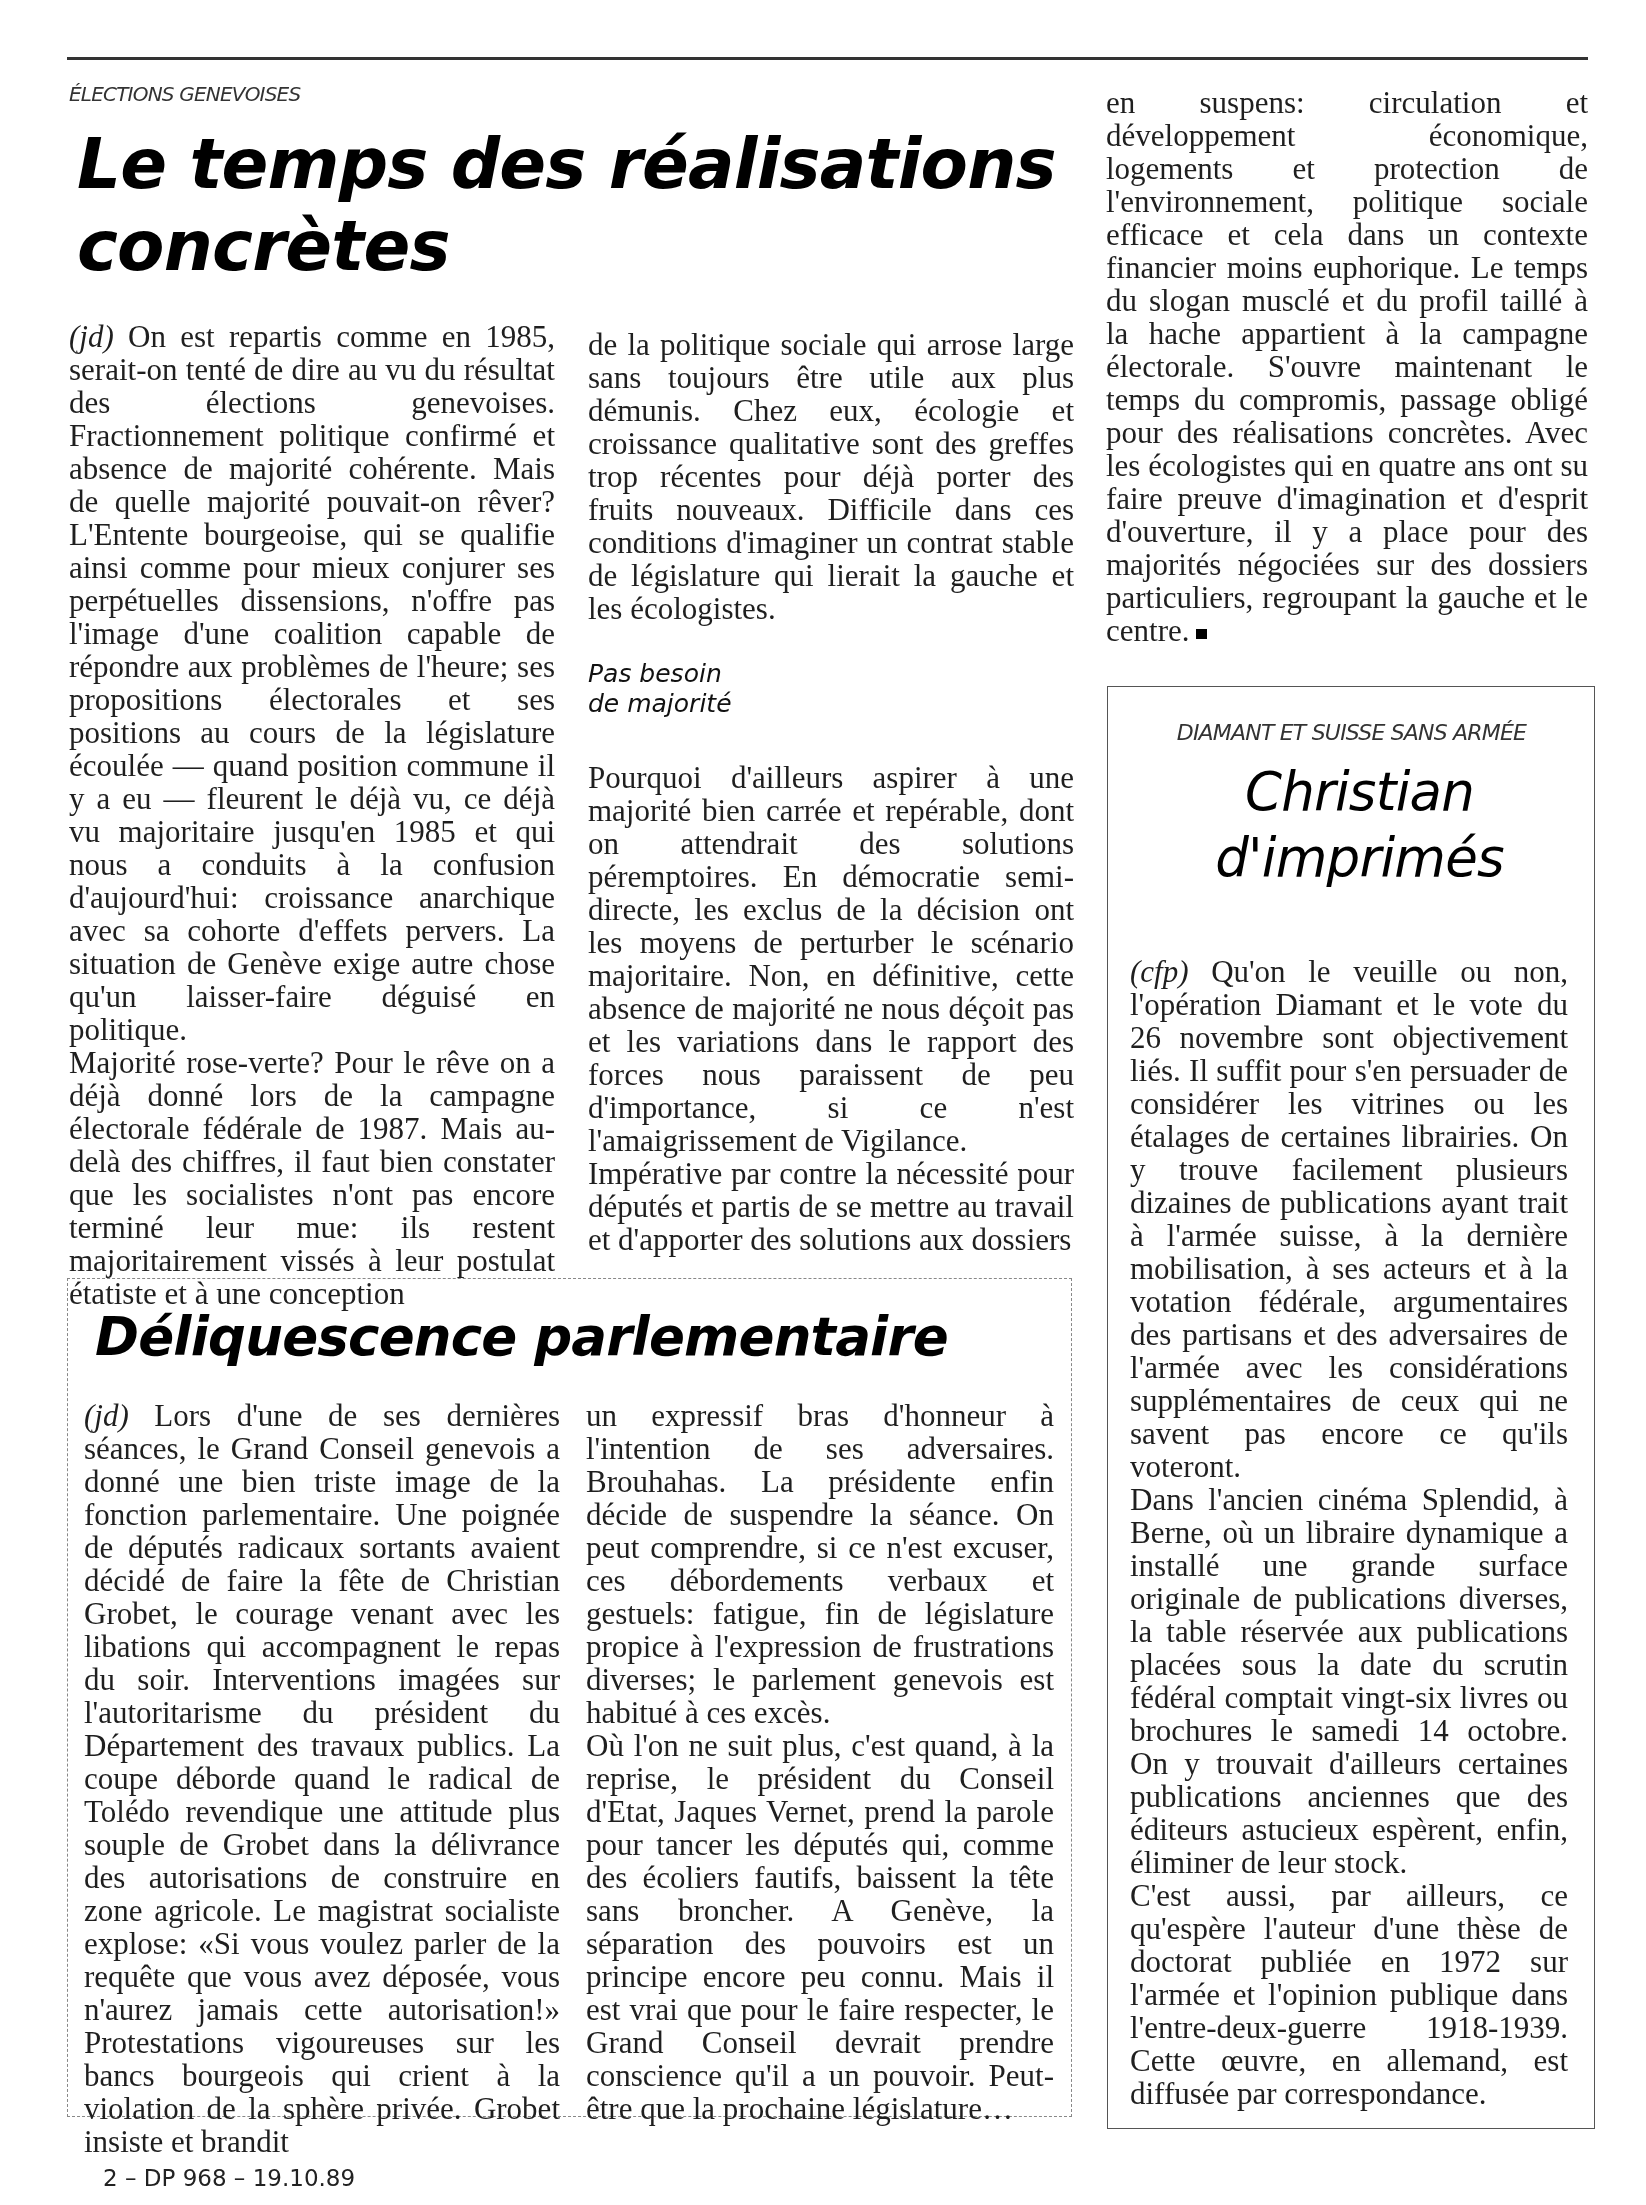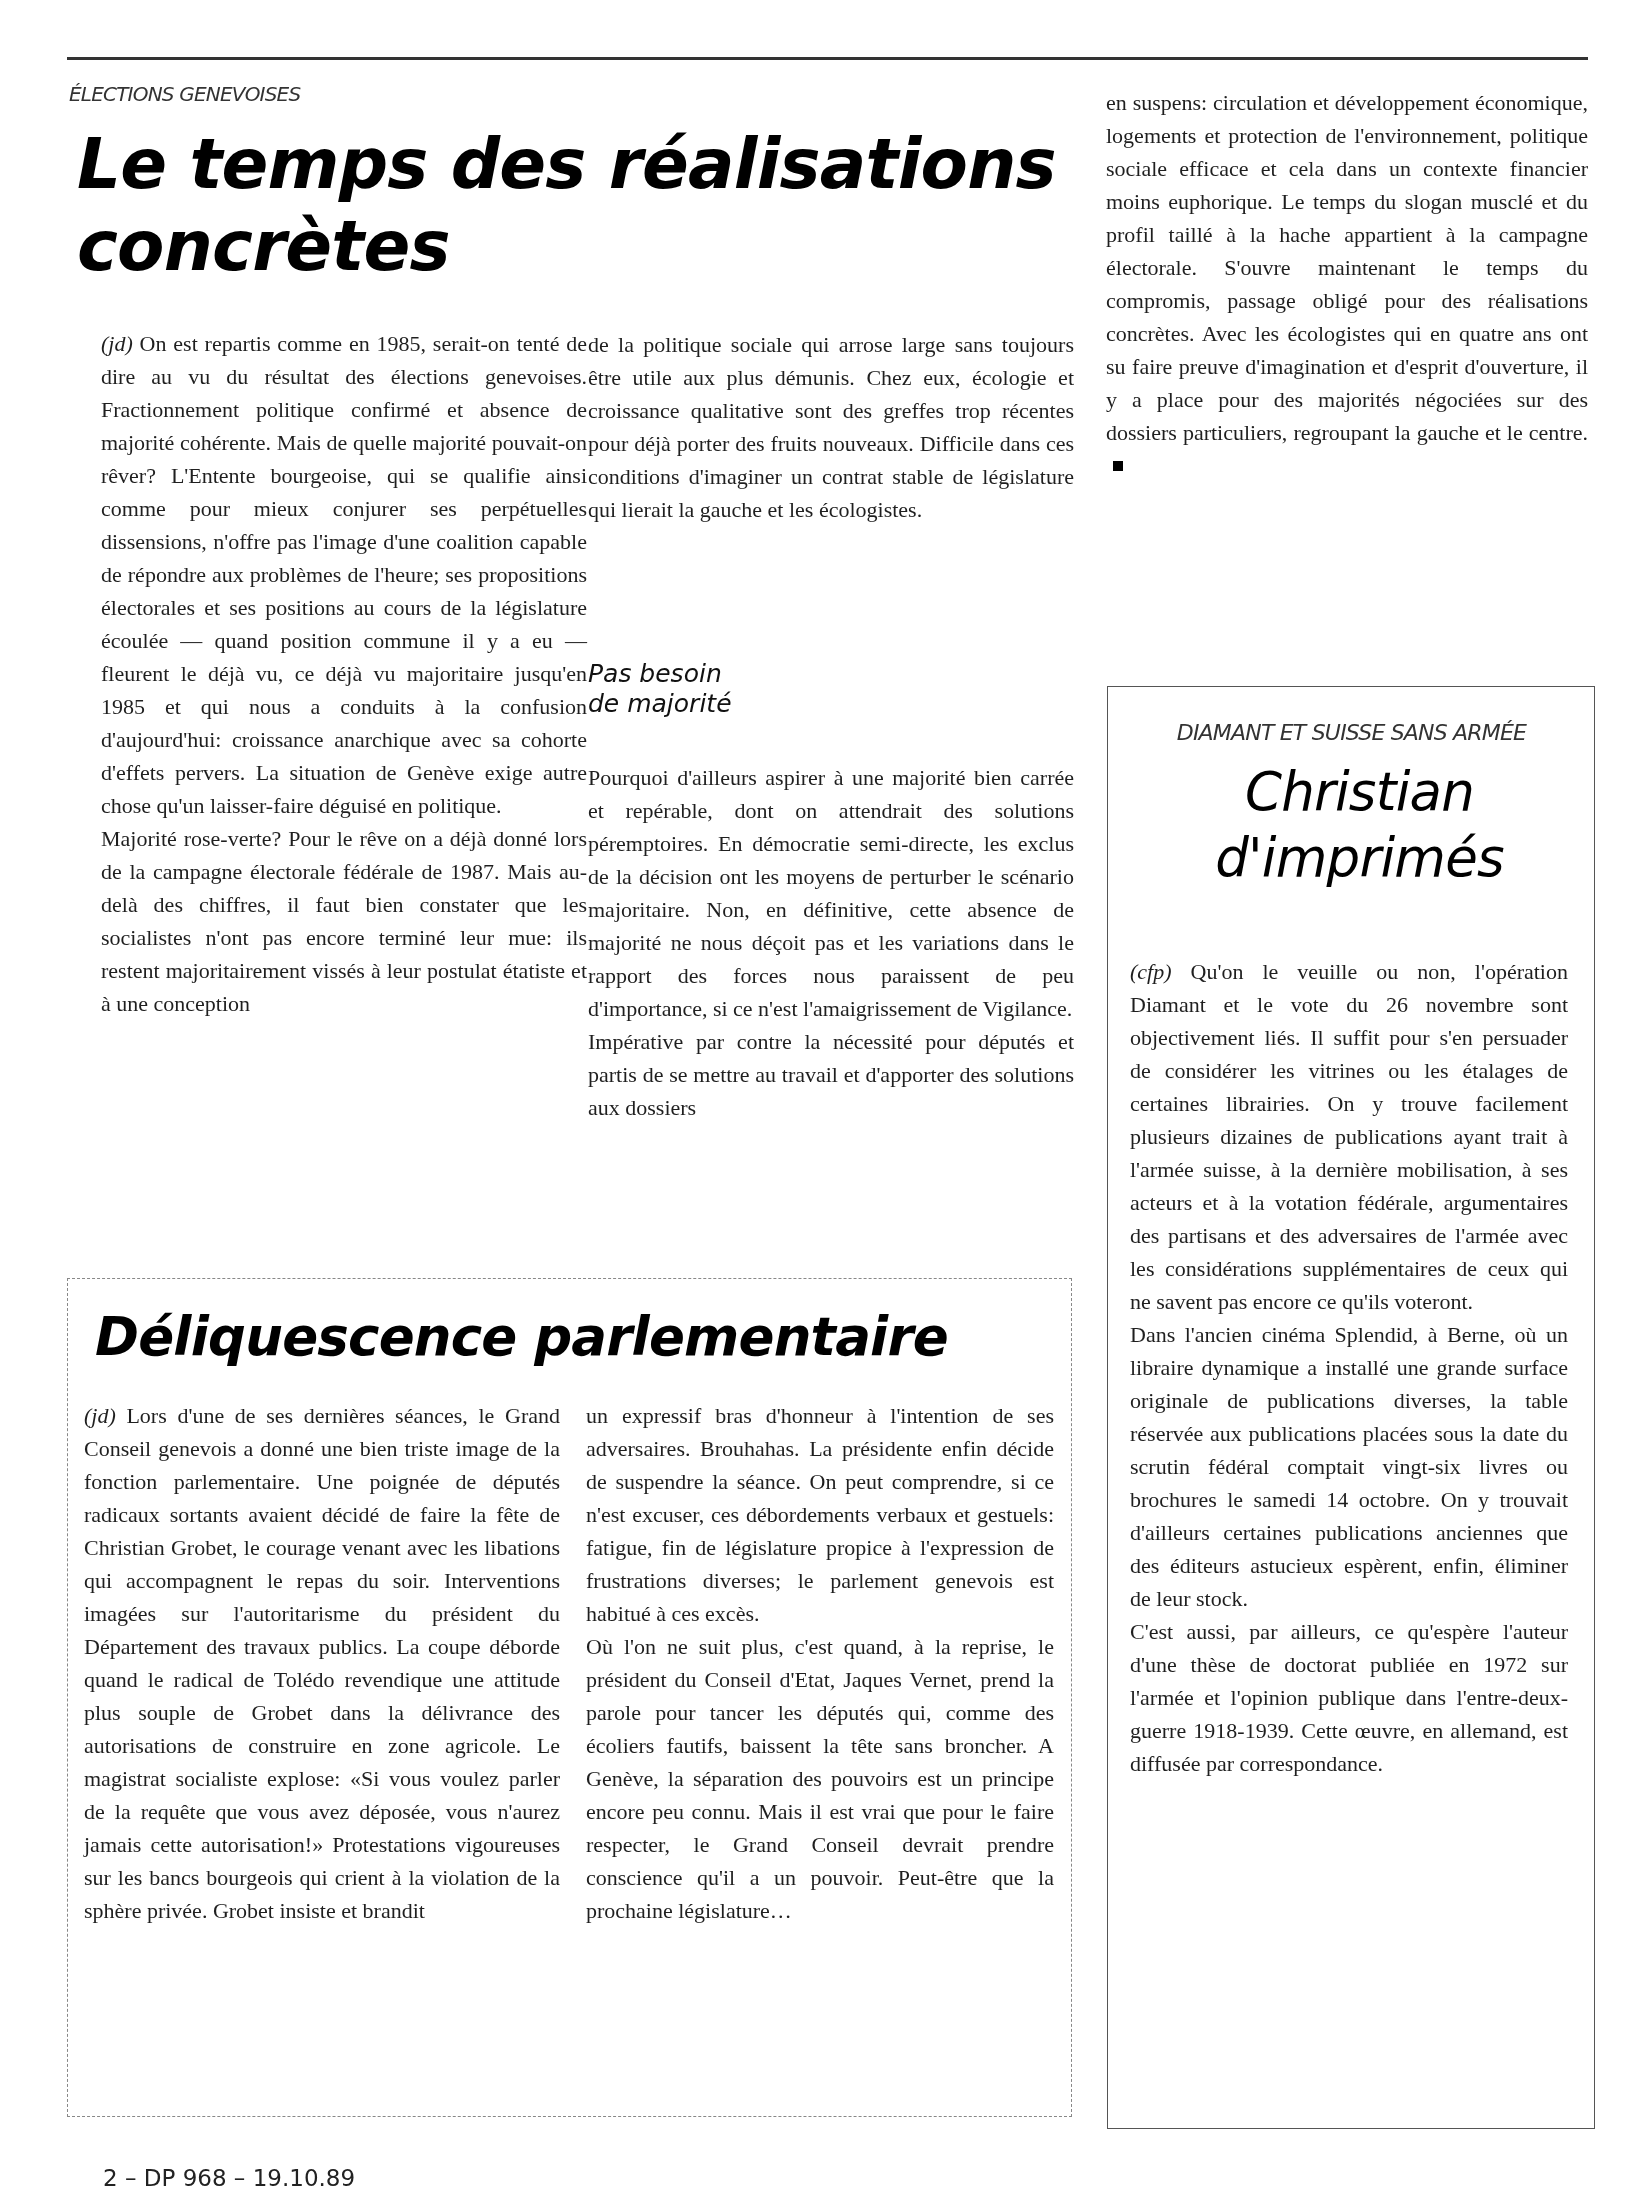--- a/index.html
+++ b/index.html
@@ -3,21 +3,21 @@
 <meta charset="utf-8">
 <style>
   html, body { margin: 0; padding: 0; background: #ffffff; }
   body { width: 1646px; height: 2205px; position: relative; overflow: hidden; color: #1a1a1a; }
 
   .top-rule { position: absolute; left: 67px; top: 57px; width: 1521px; height: 2.5px; background: #333; }
 
   .kicker { position: absolute; font-family: "DejaVu Sans", sans-serif; font-style: italic; font-weight: normal; color: #333; letter-spacing: -0.8px; }
   .headline { position: absolute; font-family: "DejaVu Sans", sans-serif; font-style: italic; color: #000; margin: 8px; letter-spacing: -0.8px; }
 
-  .col { position: absolute; font-family: "Liberation Serif", serif; font-size: 22px; line-height: 33px; text-align: justify; hyphens: auto; color: #1f1f1f; }
+  .col { position: absolute; font-family: "Liberation Serif", serif; font-size: 31px; line-height: 33px; text-align: justify; hyphens: auto; color: #1f1f1f; }
   .col p { margin: 0; }
   .byline { font-style: italic; }
   .subhead { position: absolute; font-family: "DejaVu Sans", sans-serif; font-style: italic; font-size: 25px; line-height: 30px; color: #111; }
 
   .box { position: absolute; border: 1.6px solid #777; }
   .box-right { border: 1.6px solid #555; }
 
   .end-mark { display: inline-block; width: 10.7px; height: 10.7px; background: #000; margin-left: 6.6px; vertical-align: 1.6px; }
 
   .folio { position: absolute; left: 67px; top: 2165px; font-family: "DejaVu Sans", sans-serif; font-size: 23px; color: #222; margin-left: 36px; }
@@ -26,21 +26,21 @@
 <body>
 
 <div class="top-rule"></div>
 
 <div class="kicker" style="left:69px; top:82px; font-size:20px;">ÉLECTIONS GENEVOISES</div>
 <h1 class="headline" style="left:69px; top:115px; font-size:69px; line-height:82px; font-weight:bold;">
   <span>Le temps des réalisations</span><br>
   <span>concrètes</span>
 </h1>
 
-<div class="col" style="left:69px; top:327px; width:486px;margin-left:32px;">
+<div class="col" style="left:69px; top:320px; width:486px;">
   <p><span class="byline">(jd)</span><span> On est repartis comme en 1985, serait-on tenté de dire au vu du résultat des élections genevoises. Fractionnement politique confirmé et absence de majorité cohérente. Mais de quelle majorité pouvait-on rêver? L'Entente bourgeoise, qui se qualifie ainsi comme pour mieux conjurer ses perpétuelles dissensions, n'offre pas l'image d'une coalition capable de répondre aux problèmes de l'heure; ses propositions électorales et ses positions au cours de la législature écoulée — quand position commune il y a eu — fleurent le déjà vu, ce déjà vu majoritaire jusqu'en 1985 et qui nous a conduits à la confusion d'aujourd'hui: croissance anarchique avec sa cohorte d'effets pervers. La situation de Genève exige autre chose qu'un laisser-faire déguisé en politique.</span></p>
   <p>Majorité rose-verte? Pour le rêve on a déjà donné lors de la campagne électorale fédérale de 1987. Mais au-delà des chiffres, il faut bien constater que les socialistes n'ont pas encore terminé leur mue: ils restent majoritairement vissés à leur postulat étatiste et à une conception</p>
 </div>
 
 <div class="col" style="left:588px; top:328px; width:486px;">
   <p>de la politique sociale qui arrose large sans toujours être utile aux plus démunis. Chez eux, écologie et croissance qualitative sont des greffes trop récentes pour déjà porter des fruits nouveaux. Difficile dans ces conditions d'imaginer un contrat stable de législature qui lierait la gauche et les écologistes.</p>
 </div>
 
 <div class="subhead" style="left:588px; top:659px; width:486px;">
   <span>Pas besoin</span><br>

